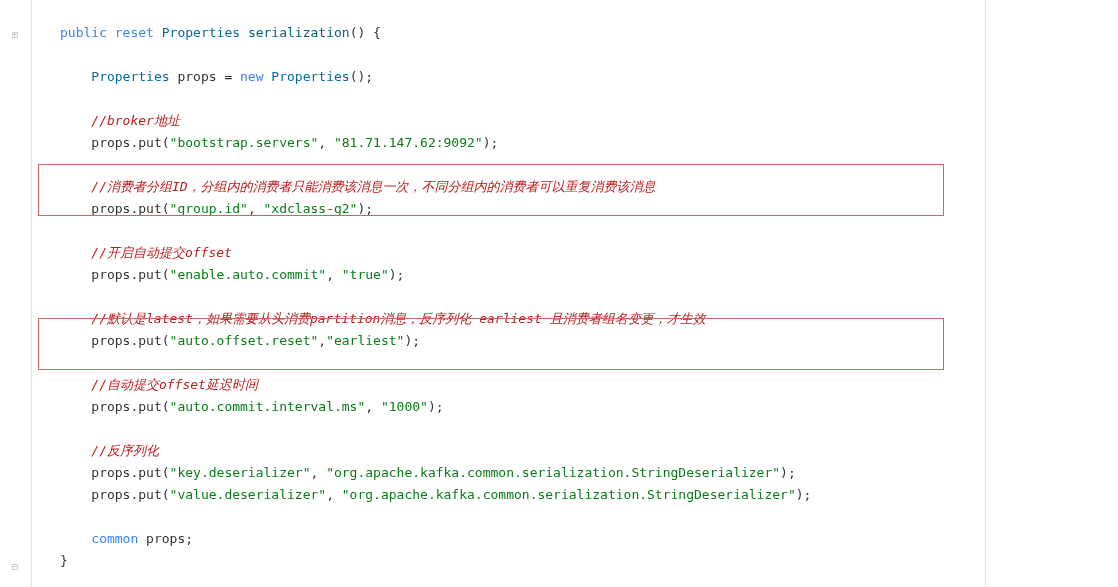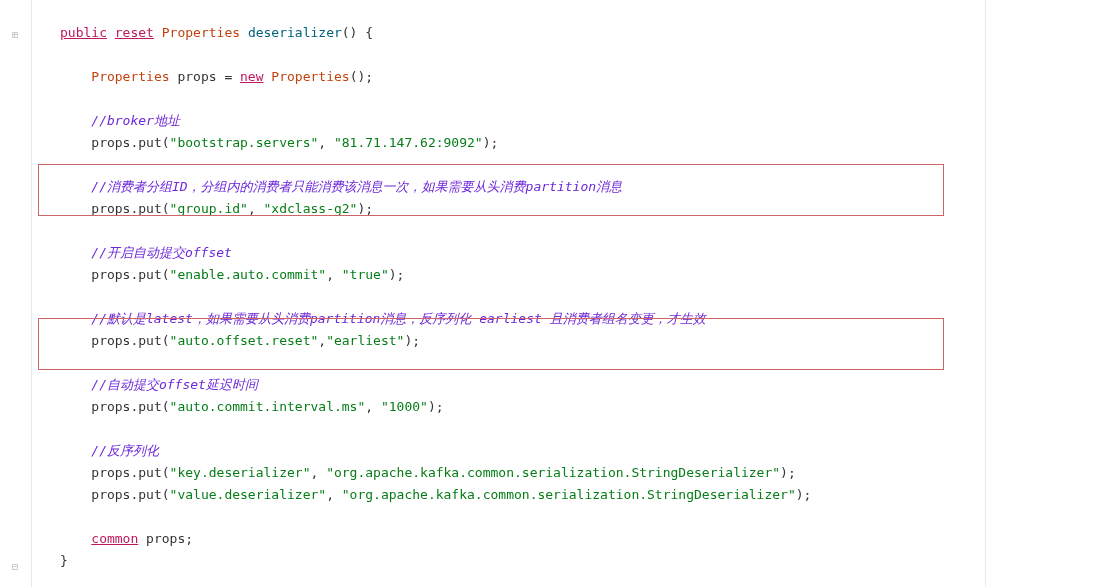--- a/index.html
+++ b/index.html
@@ -44,53 +44,53 @@
   }
   pre.code {
     margin: 0;
     padding-top: 22px;
     padding-left: 28px;
     font-family: inherit;
     font-size: inherit;
     line-height: 22px;
     white-space: pre;
   }
-  .kw  { color: #be185d; text-decoration: underline; }
+  .kw  { color: #3b82f6; }
   .mth { color: #00627a; }
   .str { color: #067d17; }
-  .cmt { color: #6d28d9; font-style: italic; }
-  .typ { color: #c2410c; }
+  .cmt { color: #b91c1c; font-style: italic; }
+  .typ { color: #0369a1; }
 
   .hlbox {
     position: absolute;
     border: 1px solid #cc6666;
     pointer-events: none;
   }
   .hlbox.b1 { left: 38px; top: 164px; width: 906px; height: 52px; }
   .hlbox.b2 { left: 38px; top: 318px; width: 906px; height: 52px; }
 </style>
 </head>
 <body>
 
 <div class="gutter">
   <span class="gutter-mark" style="top:24px; left:12px;">⊞</span>
   <span class="gutter-mark" style="top:556px; left:12px;">⊟</span>
 </div>
 
 <div class="rmargin"></div>
 
 <div class="code-area">
-<pre class="code"><span class="kw">public</span> <span class="kw">reset</span> <span class="typ">Properties</span> <span class="mth">deserializer</span>() {
+<pre class="code"><span class="kw">public</span> <span class="kw">reset</span> <span class="typ">Properties</span> <span class="mth">serialization</span>() {
 
     <span class="typ">Properties</span> <span>props</span> = <span class="kw">new</span> <span class="typ">Properties</span>();
 
     <span class="cmt">//broker地址</span>
     <span>props</span>.<span>put</span>(<span class="str">"bootstrap.servers"</span>, <span class="str">"81.71.147.62:9092"</span>);
 
-    <span class="cmt">//消费者分组ID，分组内的消费者只能消费该消息一次，如果需要从头消费partition消息</span>
+    <span class="cmt">//消费者分组ID，分组内的消费者只能消费该消息一次，不同分组内的消费者可以重复消费该消息</span>
     <span>props</span>.<span>put</span>(<span class="str">"group.id"</span>, <span class="str">"xdclass-g2"</span>);
 
     <span class="cmt">//开启自动提交offset</span>
     <span>props</span>.<span>put</span>(<span class="str">"enable.auto.commit"</span>, <span class="str">"true"</span>);
 
     <span class="cmt">//默认是latest，如果需要从头消费partition消息，反序列化 earliest 且消费者组名变更，才生效</span>
     <span>props</span>.<span>put</span>(<span class="str">"auto.offset.reset"</span>,<span class="str">"earliest"</span>);
 
     <span class="cmt">//自动提交offset延迟时间</span>
     <span>props</span>.<span>put</span>(<span class="str">"auto.commit.interval.ms"</span>, <span class="str">"1000"</span>);

